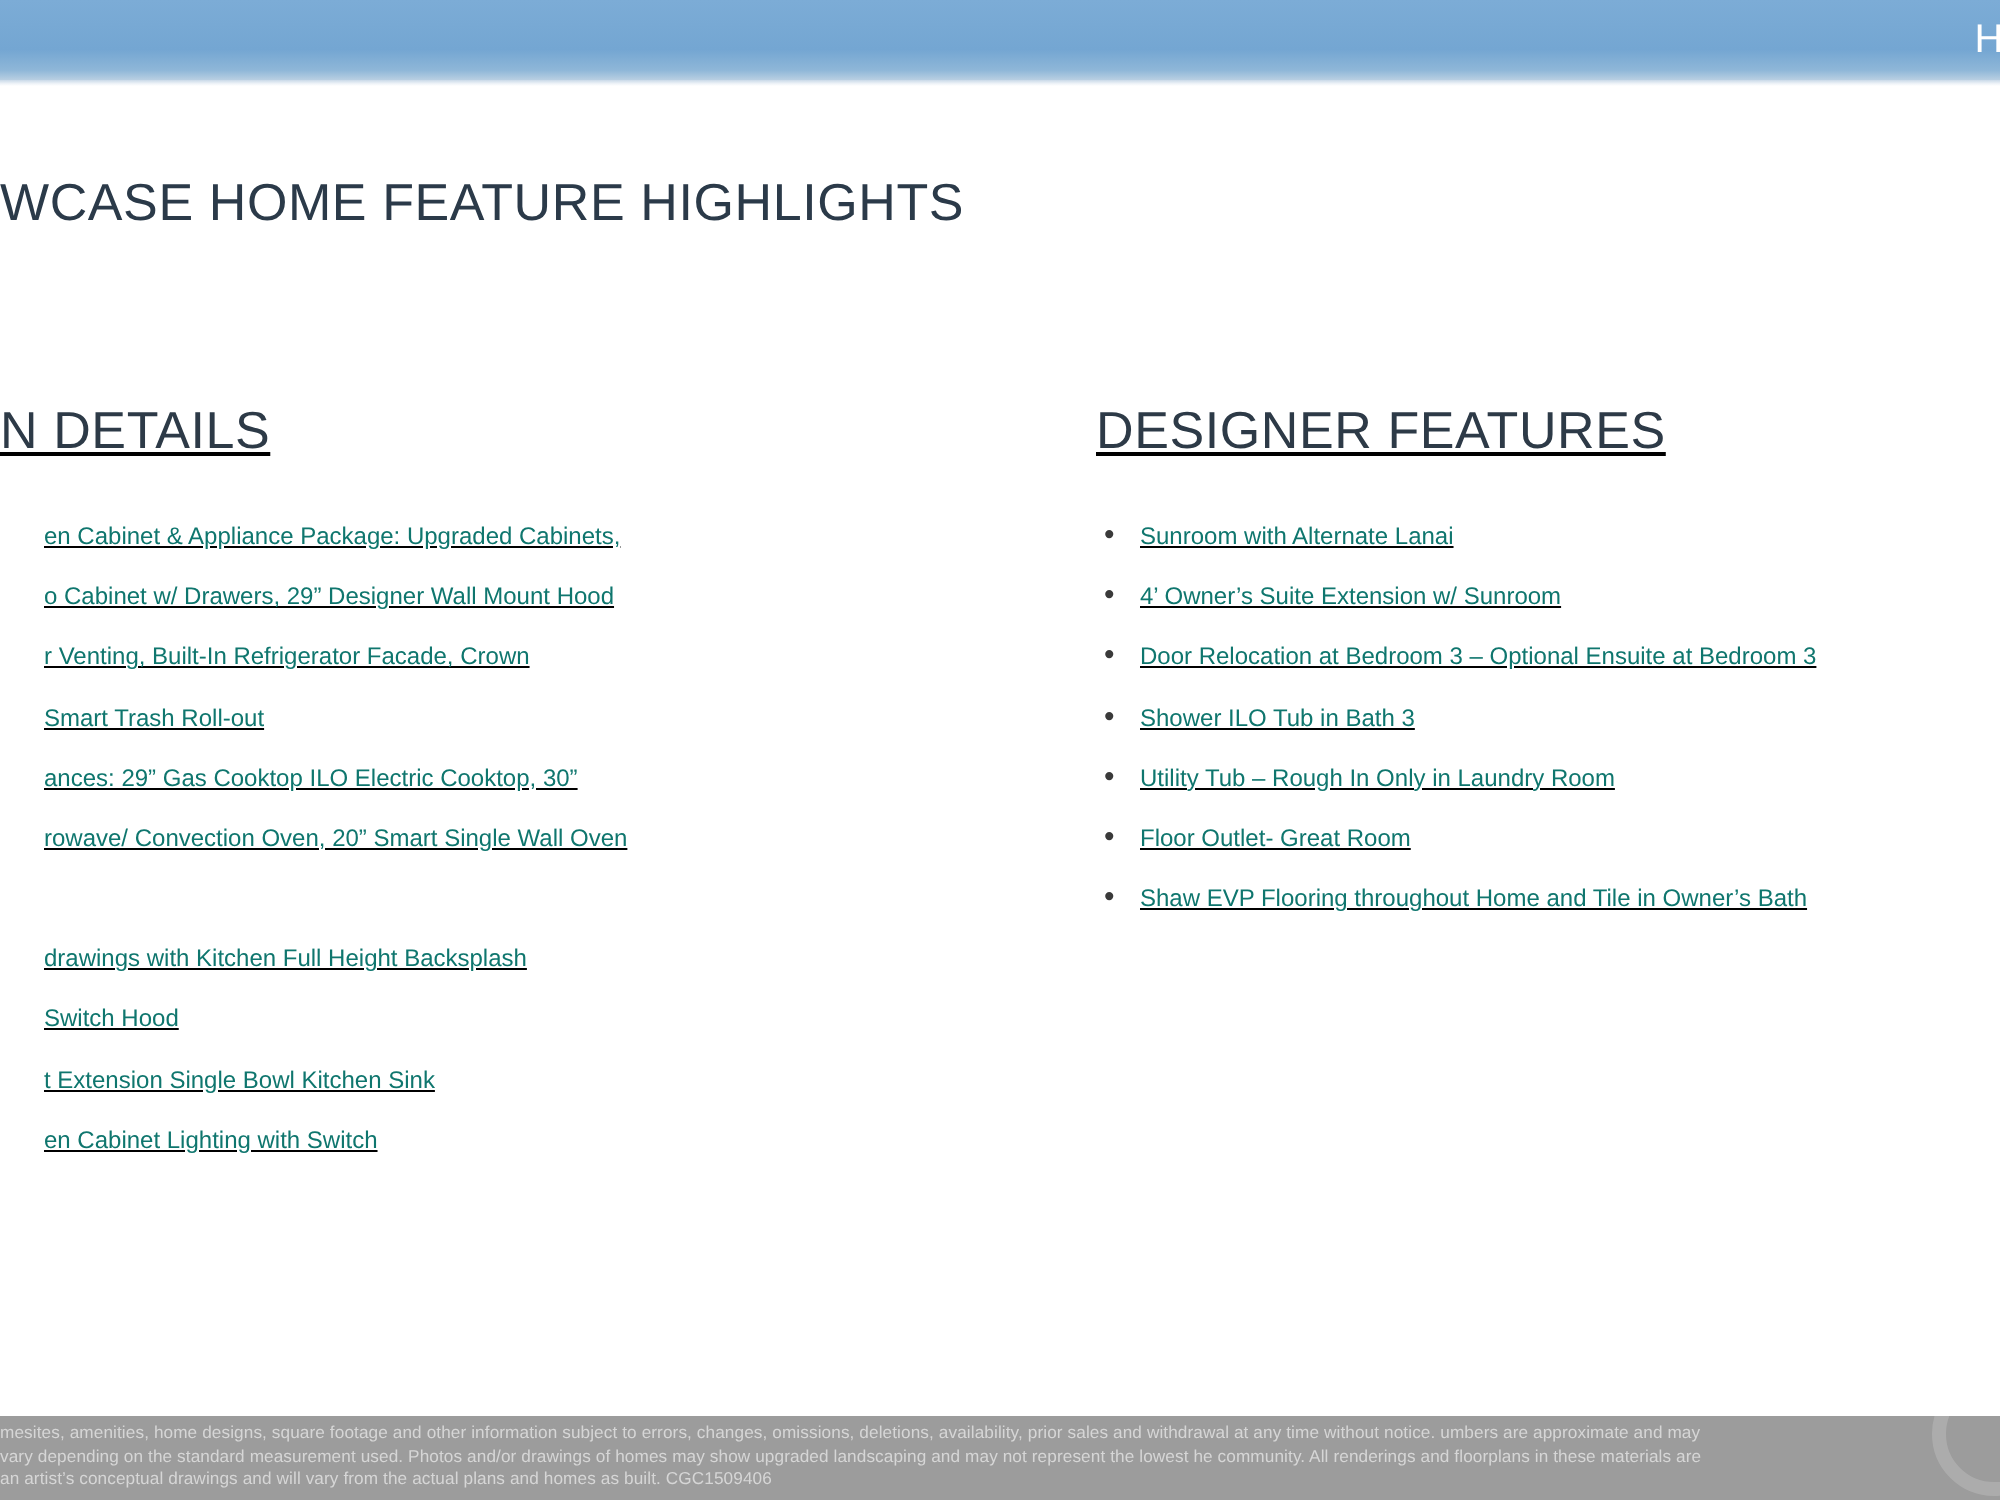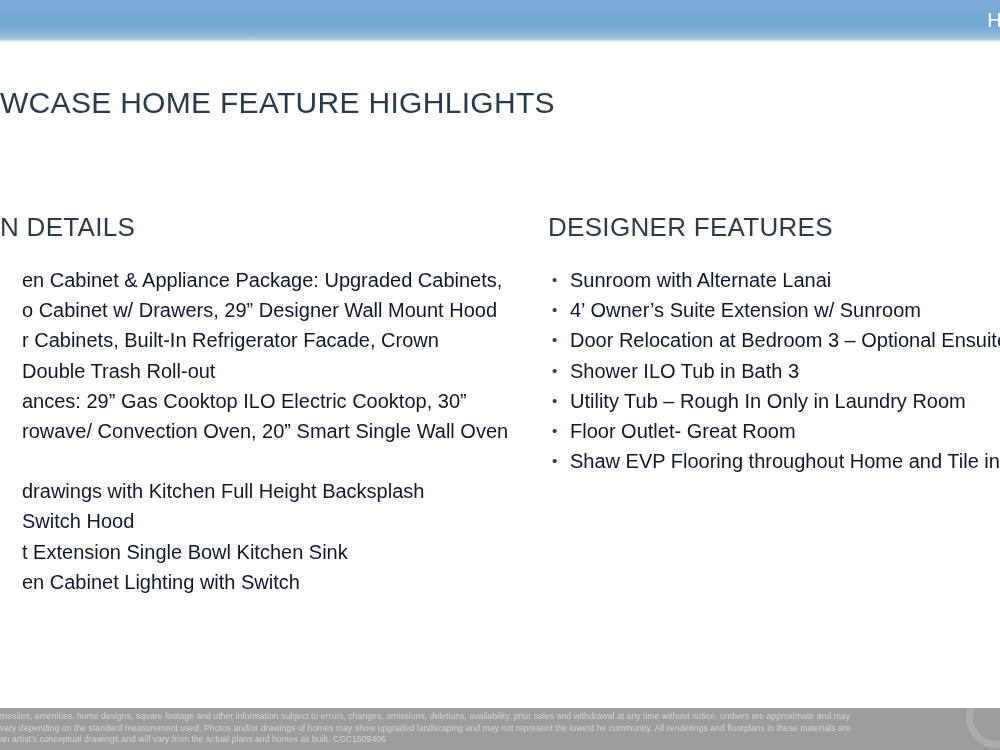--- a/index.html
+++ b/index.html
@@ -51,53 +51,54 @@
     color: #ffffff;
     letter-spacing: 0.2px;
     white-space: nowrap;
   }
 
   
   .slide-title {
     position: absolute;
     left: 118px;
     top: 86px;
-    font-size: 30px;
+    font-size: 26px;
     color: #2b3a49;
     letter-spacing: 0.3px;
     white-space: nowrap;
   }
 
   
   .col {
     position: absolute;
-    top: 212px;
+    top: 200px;
+    text-decoration: underline;
   }
   .col-left  { left: 118px;  width: 560px; }
   .col-right { left: 666px;  width: 560px; }
 
   .col-heading {
     font-size: 26px;
     color: #2d3a47;
     letter-spacing: 0.3px;
     margin: 0 0 22px 0;
     white-space: nowrap;
   }
 
   .bullet-list {
     list-style: none;
     margin: 0;
     padding: 0;
   }
   .bullet-list li {
     position: relative;
     padding-left: 22px;
-    font-size: 20px;
+    font-size: 12px;
     line-height: 30.2px;
-    color: #0f172a;
+    color: #0f766e;
     white-space: nowrap;
   }
   .bullet-list li::before {
     content: "\2022";
     position: absolute;
     left: 4px;
     top: 0;
     color: #3a3a3a;
     font-size: 15px;
   }
@@ -152,22 +153,22 @@
   <div class="header-underline"></div>
   <div class="header-title">Homesit</div>
 
   <div class="slide-title">WCASE HOME FEATURE HIGHLIGHTS</div>
 
   <div class="col col-left">
     <div class="col-heading">N DETAILS</div>
     <ul class="bullet-list">
       <li class="cont">en Cabinet &amp; Appliance Package: Upgraded Cabinets,</li>
       <li class="cont">o Cabinet w/ Drawers, 29” Designer Wall Mount Hood</li>
-      <li class="cont">r Cabinets, Built-In Refrigerator Facade, Crown</li>
-      <li class="cont">Double Trash Roll-out</li>
+      <li class="cont">r Venting, Built-In Refrigerator Facade, Crown</li>
+      <li class="cont">Smart Trash Roll-out</li>
       <li class="cont">ances: 29” Gas Cooktop ILO Electric Cooktop, 30”</li>
       <li class="cont">rowave/ Convection Oven, 20” Smart Single Wall Oven</li>
       <li class="cont spacer"></li>
       <li class="cont">drawings with Kitchen Full Height Backsplash</li>
       <li class="cont">Switch Hood</li>
       <li class="cont">t Extension Single Bowl Kitchen Sink</li>
       <li class="cont">en Cabinet Lighting with Switch</li>
     </ul>
   </div>
 

